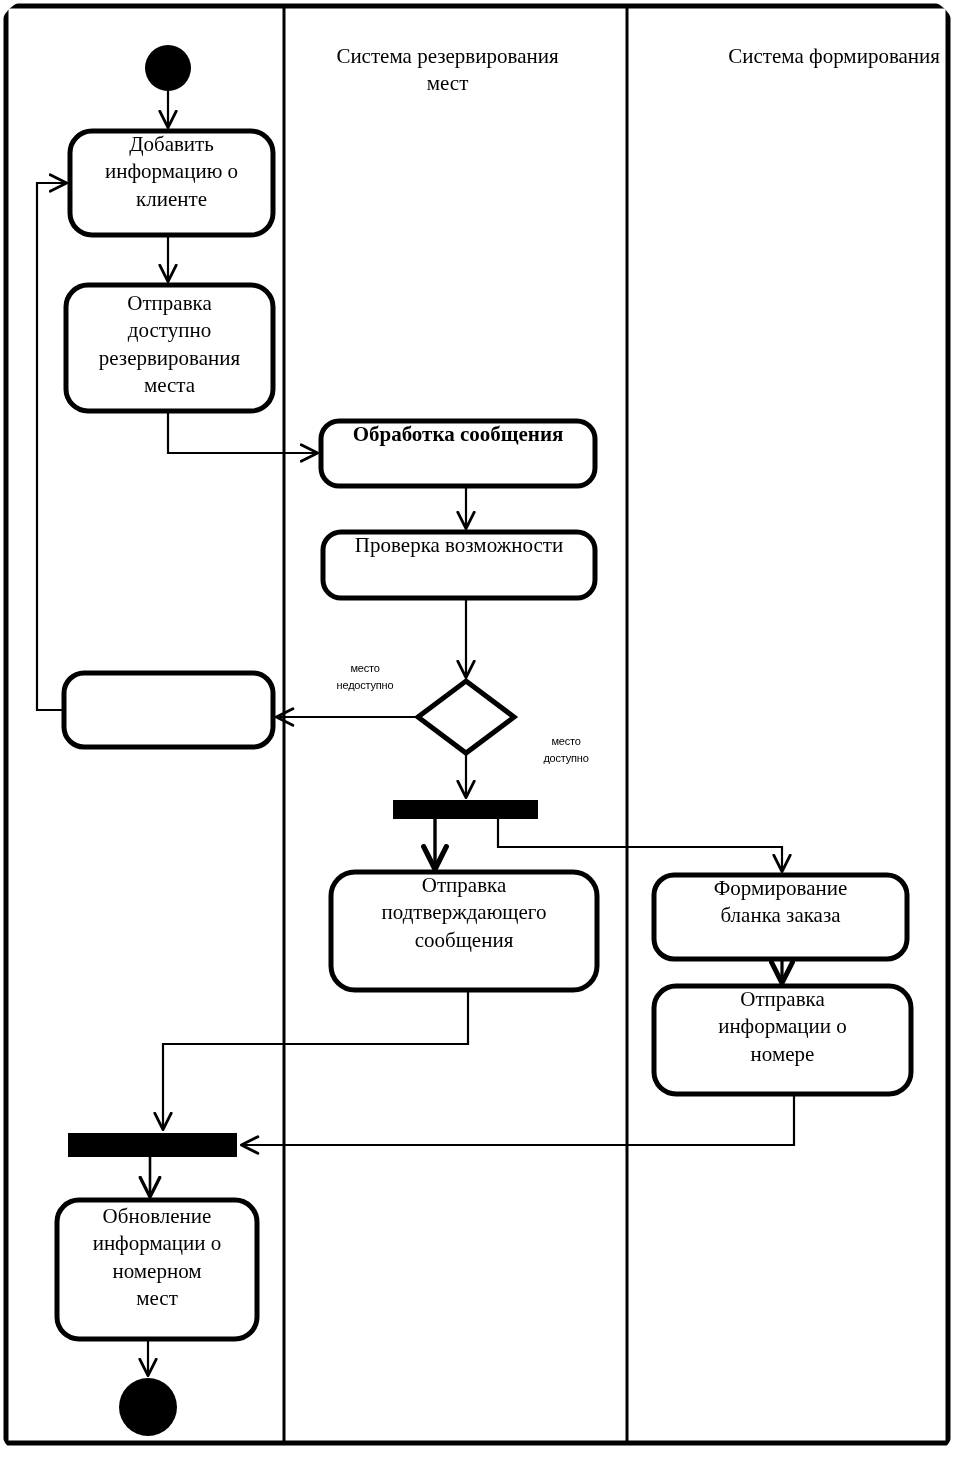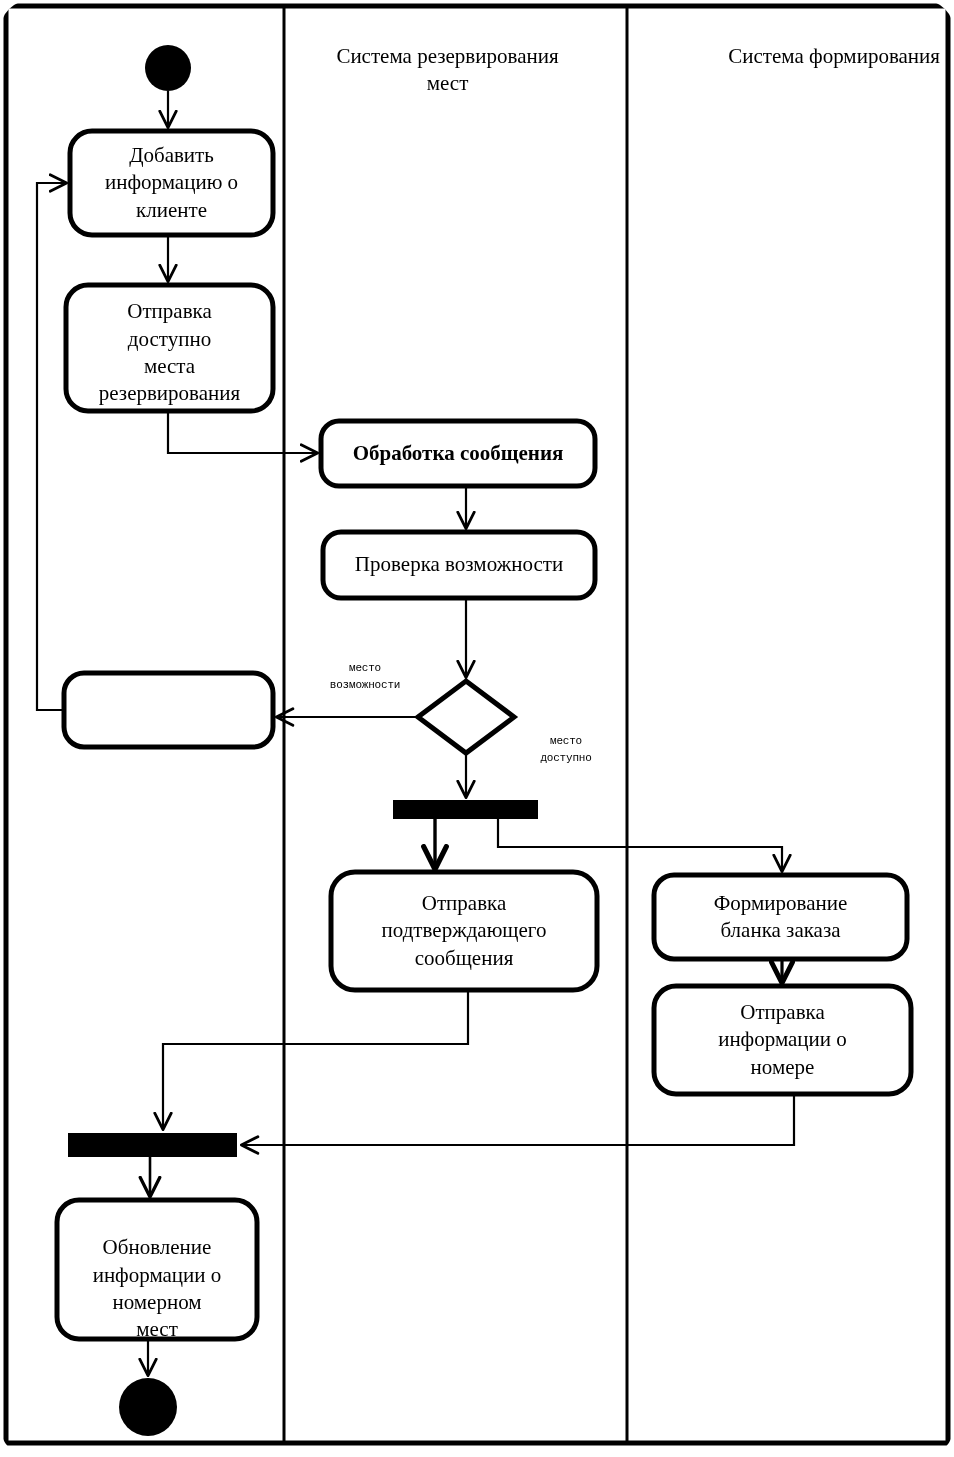--- a/index.html
+++ b/index.html
@@ -31,33 +31,33 @@
     line-height: 1.28;
     font-family: "Liberation Serif", "DejaVu Serif", serif;
   }
   .node-label {
     position: absolute;
     text-align: center;
     font-size: 21px;
     color: #000;
     line-height: 1.30;
     display: flex;
-    align-items: center;
+    align-items: flex-start;
     justify-content: center;
     font-family: "Liberation Serif", "DejaVu Serif", serif;
     overflow: hidden;
   }
   .node-label span { display: block; width: 100%; }
   .guard-label {
     position: absolute;
     text-align: center;
     font-size: 11px;
     color: #000;
     line-height: 1.55;
-    font-family: Liberation Mono, monospace;
+    font-family: Liberation Sans, sans-serif;
     letter-spacing: -0.2px;
   }
 </style>
 </head>
 <body>
 
 <div id="canvas">
 
   <svg id="diagram" viewBox="0 0 954 1457">
     <defs>
@@ -147,22 +147,22 @@
       <div>Добавить</div>
       <div>информацию о</div>
       <div>клиенте</div>
     </span>
   </div>
 
   <div class="node-label" style="left:66px; top:290px; width:207px; height:126px;">
     <span>
       <div>Отправка</div>
       <div>доступно</div>
+      <div>резервирования</div>
       <div>места</div>
-      <div>резервирования</div>
     </span>
   </div>
 
   <div class="node-label" style="left:321px; top:421px; width:274px; height:65px;font-weight:bold;">
     <span>
       <div>Обработка сообщения</div>
     </span>
   </div>
 
   <div class="node-label" style="left:323px; top:532px; width:272px; height:66px;">
@@ -199,21 +199,21 @@
     <span>
       <div>Обновление</div>
       <div>информации о</div>
       <div>номерном</div>
       <div>мест</div>
     </span>
   </div>
 
   <div class="guard-label" style="left:311px; top:660px; width:108px;">
     <div>место</div>
-    <div>возможности</div>
+    <div>недоступно</div>
   </div>
 
   <div class="guard-label" style="left:516px; top:733px; width:100px;">
     <div>место</div>
     <div>доступно</div>
   </div>
 
 </div>
 
 </body></html>

